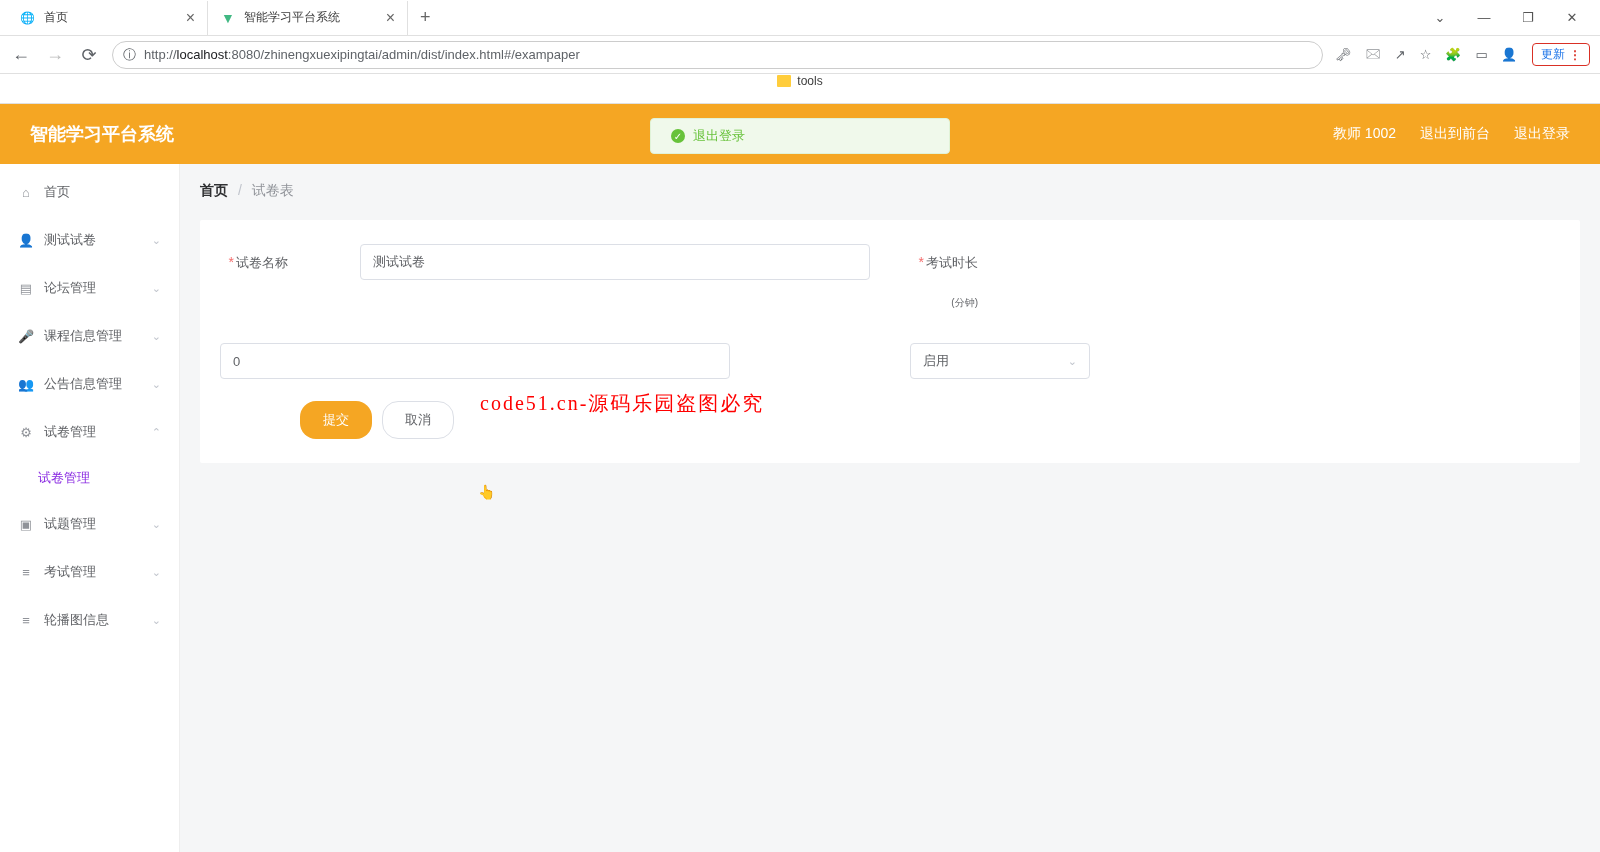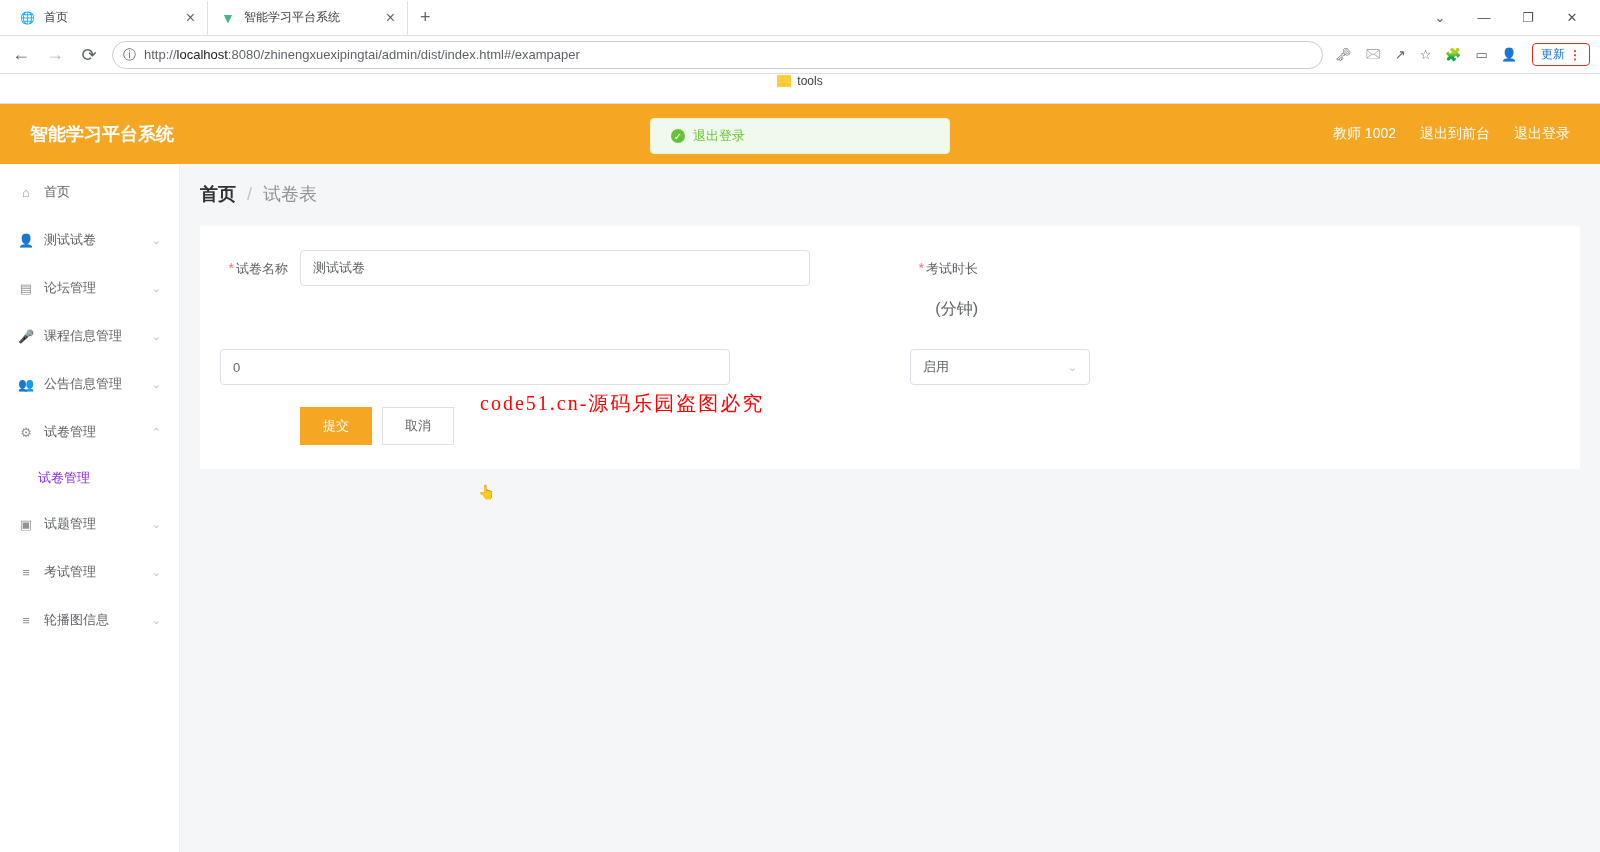--- a/index.html
+++ b/index.html
@@ -42,37 +42,37 @@
 
 
 .app-body { display: flex; height: calc(852px - 36px - 38px - 30px - 60px); }
 .sidebar { width: 180px; background: #fff; border-right: 1px solid #eee; padding-top: 4px; }
 .menu-item { display: flex; align-items: center; height: 48px; padding: 0 18px; color: #606266; font-size: 13px; cursor: pointer; }
 .menu-item .mi-icon { width: 16px; margin-right: 10px; color: #909399; display: inline-flex; align-items: center; justify-content: center; }
 .menu-item .mi-arrow { margin-left: auto; color: #c0c4cc; font-size: 11px; }
 .submenu-item { padding-left: 38px; height: 44px; display: flex; align-items: center; font-size: 13px; color: #8a2be2; cursor: pointer; }
 
 .main { flex: 1; background: #f5f6f7; padding: 18px 20px; overflow: auto; }
-.breadcrumb { font-size: 18px; color: #303133; margin-bottom: 20px; }
+.breadcrumb { font-size: 14px; color: #303133; margin-bottom: 20px; }
 .breadcrumb .bc-home { font-weight: bold; color: #303133; }
 .breadcrumb .bc-sep { color: #c0c4cc; margin: 0 6px; }
 .breadcrumb .bc-cur { color: #909399; }
 
 .form-card { background: #fff; padding: 24px 20px; border-radius: 2px; }
 .form-row { display: flex; gap: 40px; margin-bottom: 22px; }
-.form-group { display: flex; flex: 1; }
+.form-group { display: flex; flex: 1; justify-content: space-between; }
 .form-label { width: 80px; text-align: right; padding-right: 12px; color: #606266; font-size: 13px; line-height: 36px; }
 .form-label .req { color: #f56c6c; margin-right: 2px; font-size: 14px; }
-.form-label-sub { display: block; color: #606266; font-size: 16px; margin-top: 4px; }
+.form-label-sub { display: block; color: #606266; font-size: 10px; margin-top: 4px; }
 .form-input { flex: 1; height: 36px; border: 1px solid #dcdfe6; border-radius: 4px; padding: 9px 12px; font-size: 13px; color: #606266; outline: none; max-width: 510px; }
 .form-select { flex: 1; height: 36px; border: 1px solid #dcdfe6; border-radius: 4px; padding: 0 12px; font-size: 13px; color: #606266; max-width: 180px; display: flex; align-items: center; justify-content: space-between; cursor: pointer; }
 .form-select .arrow { color: #c0c4cc; font-size: 11px; }
 
 .form-actions { display: flex; gap: 10px; padding-left: 80px; margin-top: 18px; }
-.btn { height: 38px; padding: 0 22px; border-radius: 0; font-size: 13px; cursor: pointer; border: 1px solid transparent; }
+.btn { height: 38px; padding: 0 22px; border-radius: 16px; font-size: 13px; cursor: pointer; border: 1px solid transparent; }
 .btn-primary { background: #f5a623; color: #fff; }
 .btn-default { background: #fff; border: 1px solid #dcdfe6; color: #606266; }
 
 
 .watermark { position: absolute; font-size: 20px; color: #ff0000; font-family: "SimSun", serif; left: 480px; top: 390px; pointer-events: none; font-weight: 500; letter-spacing: 2px; }
 .wm-bg { position: fixed; inset: 0; pointer-events: none; z-index: -1; }
 .wm-text { position: absolute; color: rgba(100,100,100,0.15); font-size: 22px; font-family: Arial, sans-serif; }
 
 
 .cursor-ptr { position: absolute; left: 478px; top: 484px; font-size: 14px; pointer-events: none; }

